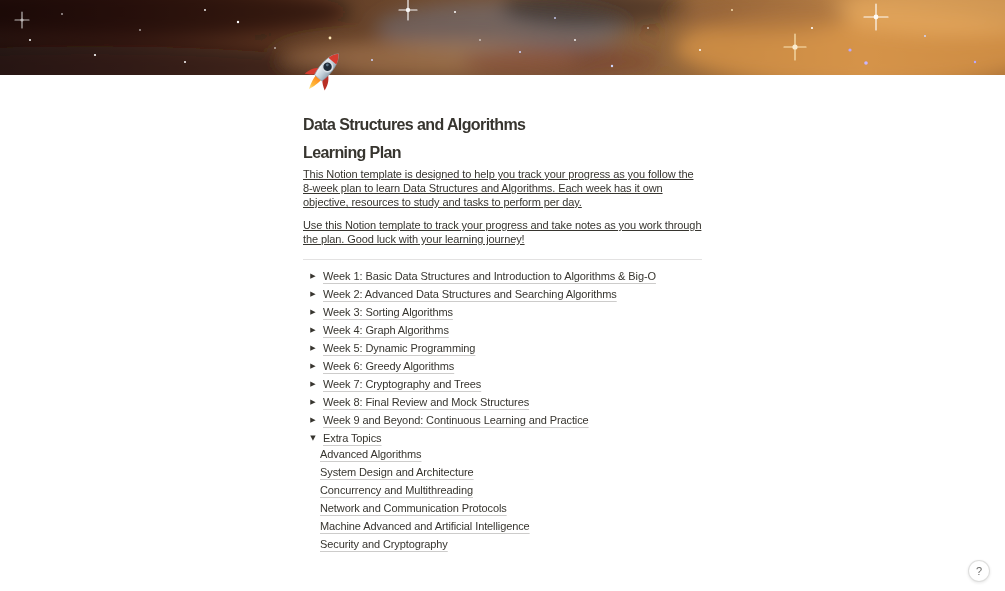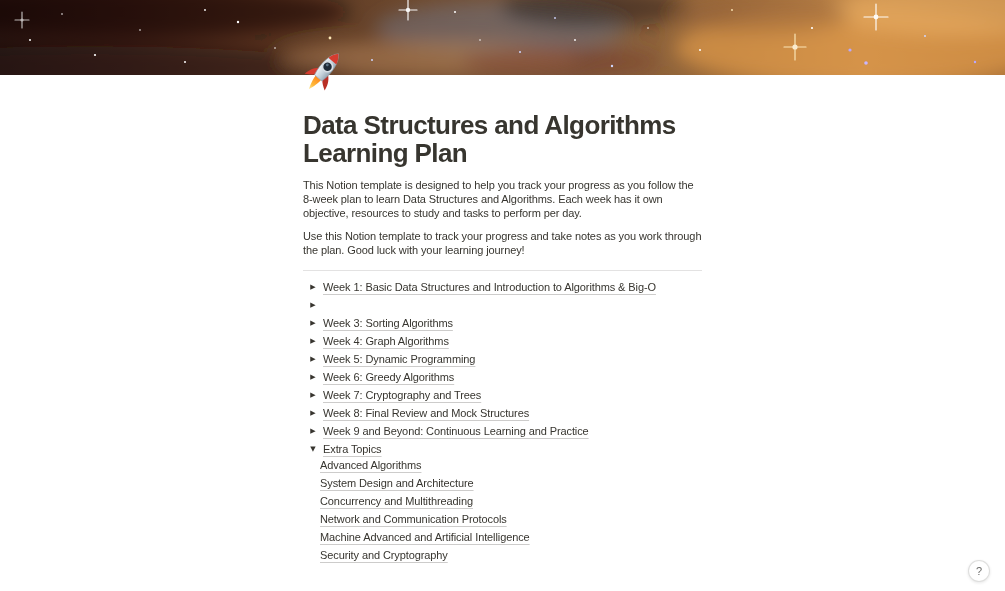--- a/index.html
+++ b/index.html
@@ -26,32 +26,32 @@
     cursor: pointer;
   }
   .page-icon svg { width: 100%; height: 100%; }
 
   
   .content {
     position: absolute; left: 303px; top: 111px;
     width: 400px;
   }
   .page-title {
-    font-size: 26px; line-height: 28px;
+    font-size: 16px; line-height: 28px;
     font-weight: 700; letter-spacing: -0.6px;
     color: #37352f;
-    margin-bottom: 11px;
     cursor: text;
   }
   .description p {
     font-size: 11px; line-height: 14px;
     letter-spacing: -0.1px;
     margin-bottom: 9px;
     color: #37352f;
     cursor: text;
+    text-decoration: underline;
   }
   .divider {
     height: 1px; width: 399px;
     background: rgba(55,53,47,0.14);
     margin: 13px 0 7px 0;
   }
 
   
   .toggle-list { width: 400px; }
   .toggle-row {
@@ -231,20 +231,21 @@
       <div class="toggle-row">
         <div class="toggle-btn">
           <span class="tri">▶</span>
         </div>
         <span class="toggle-label">Week 1: Basic Data Structures and Introduction to Algorithms &amp; Big-O</span>
       </div>
       <div class="toggle-row">
         <div class="toggle-btn">
           <span class="tri">▶</span>
         </div>
+        <span class="toggle-label">Week 2: Advanced Data Structures and Searching Algorithms</span>
       </div>
       <div class="toggle-row">
         <div class="toggle-btn">
           <span class="tri">▶</span>
         </div>
         <span class="toggle-label">Week 3: Sorting Algorithms</span>
       </div>
       <div class="toggle-row">
         <div class="toggle-btn">
           <span class="tri">▶</span>

